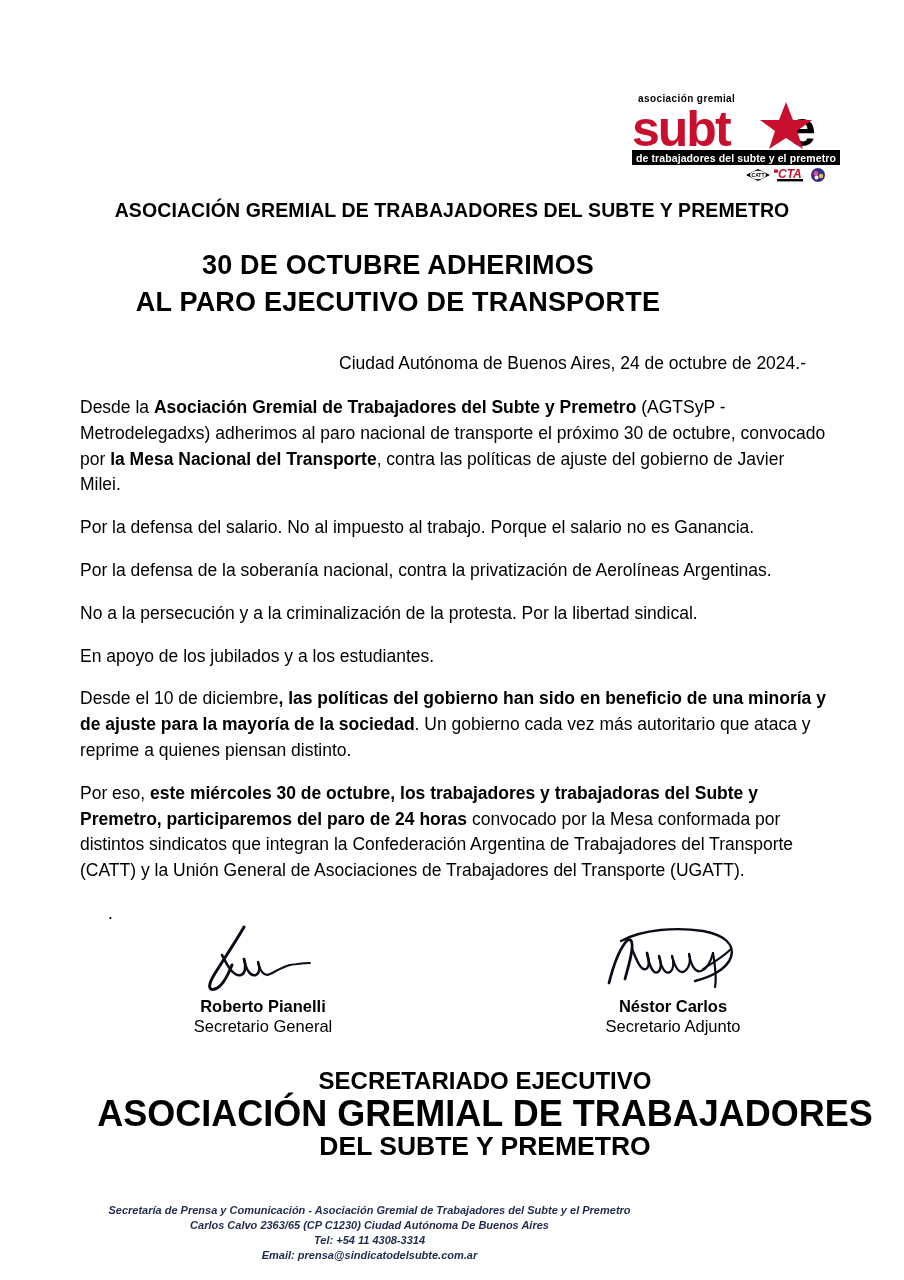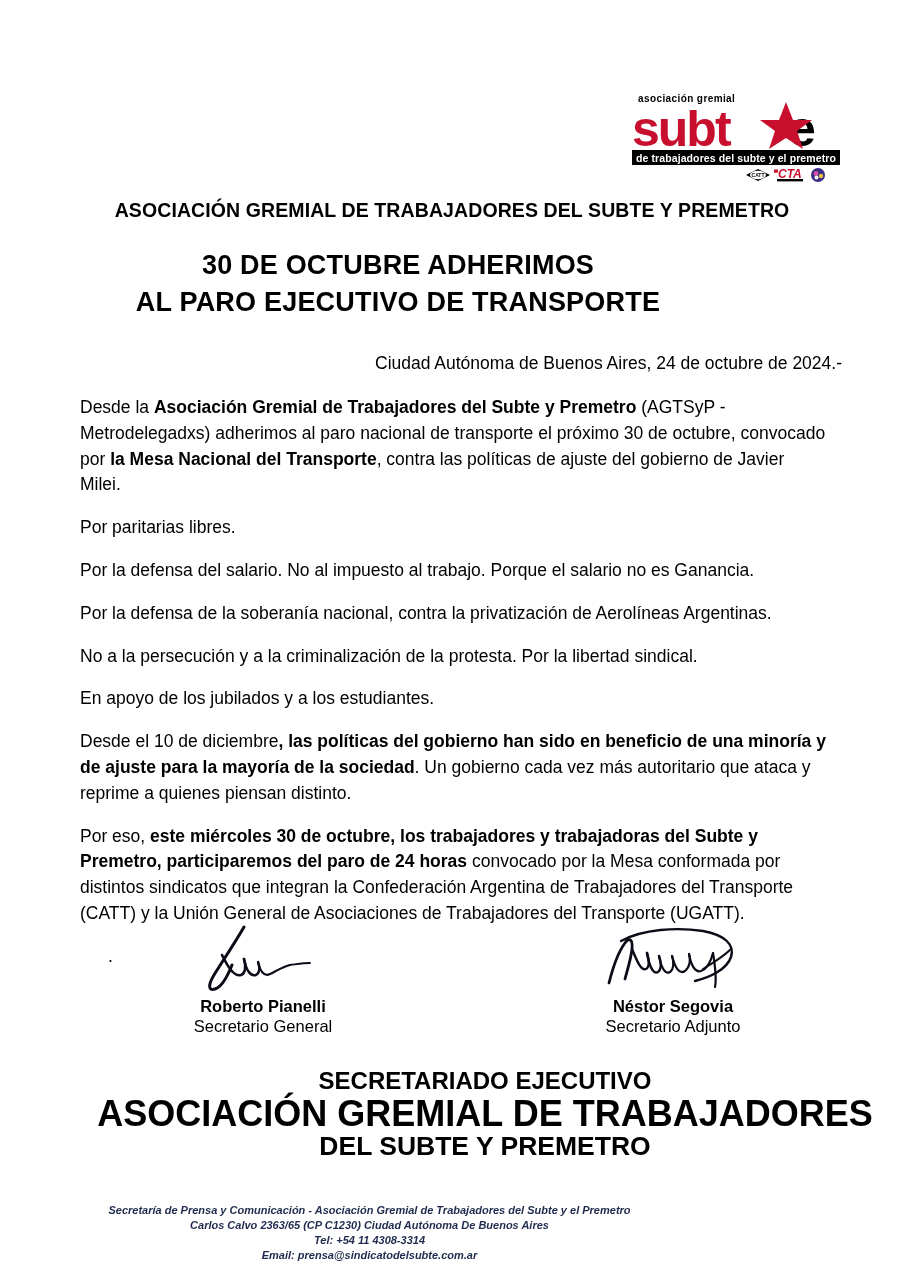--- a/index.html
+++ b/index.html
@@ -56,21 +56,21 @@
     line-height: 37px;
     letter-spacing: 0.2px;
   }
 
   
   .dateline {
     position: absolute;
     top: 353px;
     left: 0;
     width: 904px;
-    padding-right: 62px;
+    padding-right: 98px;
     box-sizing: border-box;
     text-align: right;
     font-size: 17.5px;
   }
 
   
   .body-copy {
     position: absolute;
     top: 395px;
     left: 80px;
@@ -187,21 +187,20 @@
   <div class="title-block">
     <div>30 DE OCTUBRE ADHERIMOS</div>
     <div>AL PARO EJECUTIVO DE TRANSPORTE</div>
   </div>
 
   <div class="dateline">Ciudad Autónoma de Buenos Aires, 24 de octubre de 2024.-</div>
 
   <div class="body-copy">
     <div id="paragraph-host">
         <p><span>Desde la </span><b>Asociación Gremial de Trabajadores del Subte y Premetro</b><span> (AGTSyP - Metrodelegadxs) adherimos al paro nacional de transporte el próximo 30 de octubre, convocado por </span><b>la Mesa Nacional del Transporte</b><span>, contra las políticas de ajuste del gobierno de Javier Milei.</span></p>
-        <p><span>Por paritarias libres.</span></p>
         <p><span>Por la defensa del salario. No al impuesto al trabajo. Porque el salario no es Ganancia.</span></p>
         <p><span>Por la defensa de la soberanía nacional, contra la privatización de Aerolíneas Argentinas.</span></p>
         <p><span>No a la persecución y a la criminalización de la protesta. Por la libertad sindical.</span></p>
         <p><span>En apoyo de los jubilados y a los estudiantes.</span></p>
         <p><span>Desde el 10 de diciembre</span><b>, las políticas del gobierno han sido en beneficio de una minoría y de ajuste para la mayoría de la sociedad</b><span>. Un gobierno cada vez más autoritario que ataca y reprime a quienes piensan distinto.</span></p>
         <p><span>Por eso, </span><b>este miércoles 30 de octubre, los trabajadores y trabajadoras del Subte y Premetro, participaremos del paro de 24 horas</b><span> convocado por la Mesa conformada por distintos sindicatos que integran la Confederación Argentina de Trabajadores del Transporte (CATT) y la Unión General de Asociaciones de Trabajadores del Transporte (UGATT).</span></p>
       </div>
     <p class="stray-dot">.</p>
   </div>
 
@@ -232,21 +231,21 @@
             <path d="M56 28 C58 40, 62 50, 67 47 C71 44, 70 36, 68 31" stroke-width="2.4"></path>
             <path d="M68 31 C70 42, 74 50, 79 47 C83 44, 83 36, 81 31" stroke-width="2.2"></path>
             <path d="M81 31 C84 42, 88 50, 94 46 C99 42, 100 34, 98 29" stroke-width="2.2"></path>
             <path d="M98 29 C100 40, 104 48, 110 46 C116 44, 120 36, 122 28" stroke-width="2.2"></path>
             <path d="M30 16 C52 4, 86 2, 112 6 C134 10, 144 20, 140 32 C136 44, 120 52, 104 56" stroke-width="2.4"></path>
             <path d="M122 28 C124 40, 126 52, 124 62" stroke-width="2.2"></path>
             <path d="M112 44 C122 38, 132 32, 140 24" stroke-width="2"></path>
           </g>
         </svg>
       </div>
-      <div class="sig-name">Néstor Segovia</div>
+      <div class="sig-name">Néstor Carlos</div>
       <div class="sig-role">Secretario Adjunto</div>
     </div>
 
   </div>
 
   <div class="closing">
     <div class="closing-line1">SECRETARIADO EJECUTIVO</div>
     <div class="closing-line2">ASOCIACIÓN GREMIAL DE TRABAJADORES</div>
     <div class="closing-line3">DEL SUBTE Y PREMETRO</div>
   </div>

